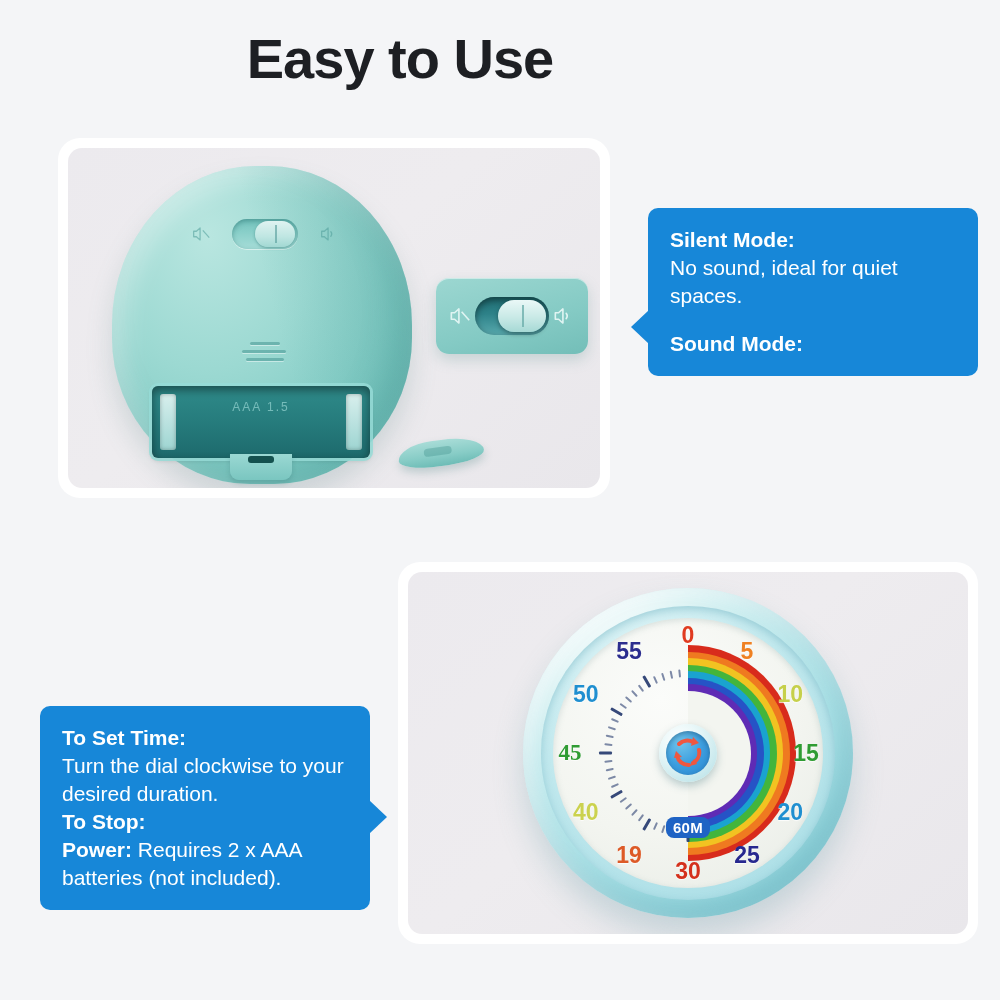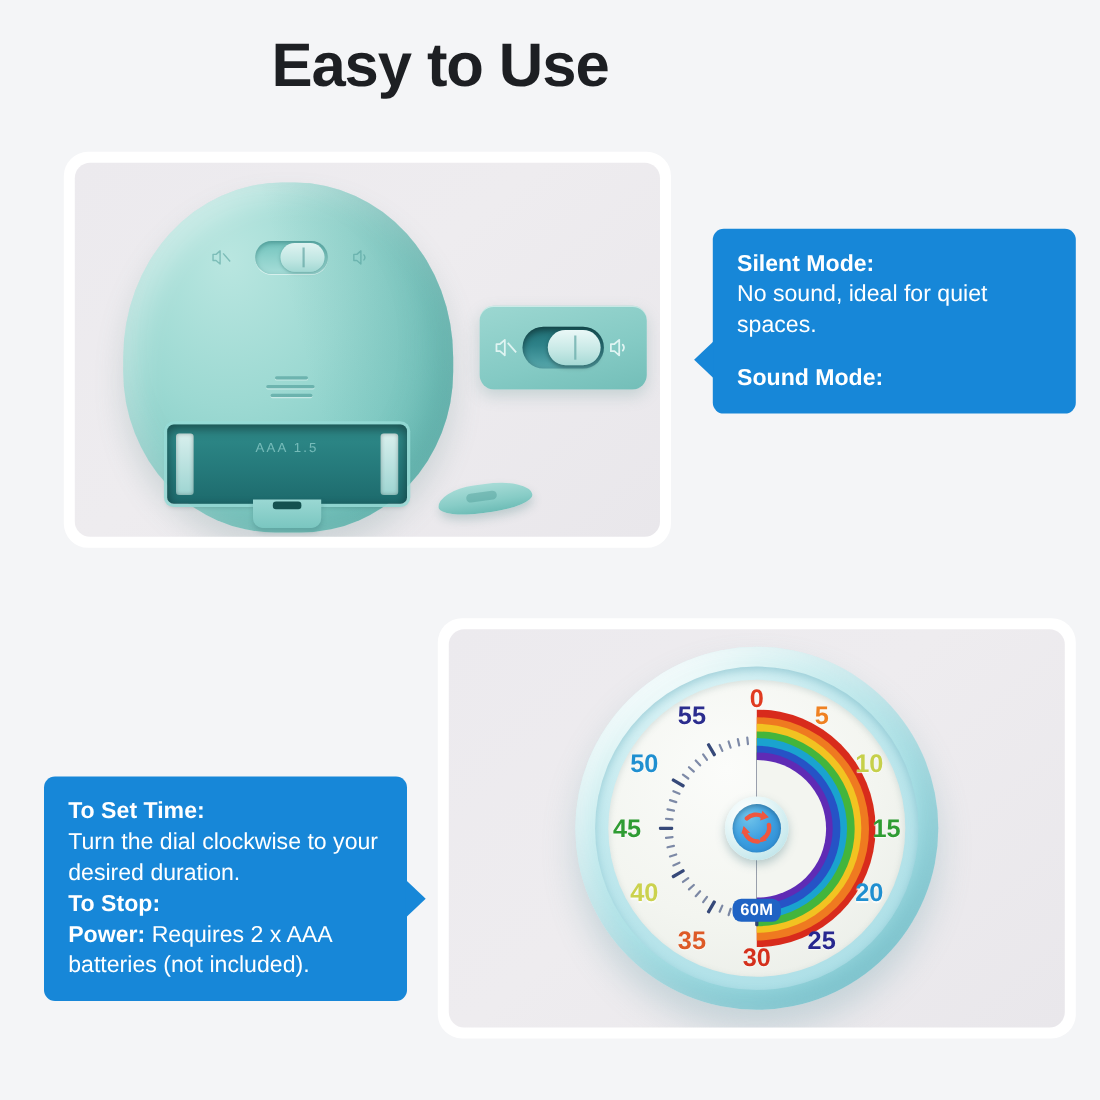--- a/index.html
+++ b/index.html
@@ -382,23 +382,23 @@
             <span style="height: 8px; width: 2px; opacity: 0.6; transform: translate(-50%, 0px) rotate(534deg) translateY(76px); background: rgb(43, 63, 114);"></span>
           </div>
         <div class="vt-numbers" id="dial-numbers">
             <span style="color: rgb(224, 59, 32); left: 135px; top: 17px;">0</span>
             <span style="color: rgb(239, 129, 34); left: 194px; top: 32.809px;">5</span>
             <span style="color: rgb(198, 208, 74); left: 237.191px; top: 76px;">10</span>
             <span style="color: rgb(47, 156, 51); left: 253px; top: 135px;">15</span>
             <span style="color: rgb(31, 143, 208); left: 237.191px; top: 194px;">20</span>
             <span style="color: rgb(39, 40, 143); left: 194px; top: 237.191px;">25</span>
             <span style="color: rgb(212, 48, 28); left: 135px; top: 253px;">30</span>
-            <span style="color: rgb(221, 90, 39); left: 76px; top: 237.191px;">35</span>
+            <span style="color: rgb(221, 90, 39); left: 76px; top: 237.191px;">19</span>
             <span style="color: rgb(203, 210, 78); left: 32.809px; top: 194px;">40</span>
-            <span style="color: rgb(47, 156, 51); left: 17px; top: 135px;">45</span>
+            <span style="color: rgb(47, 156, 51); left: 17px; top: 135px; font-family: Liberation Serif, serif;">45</span>
             <span style="color: rgb(31, 143, 208); left: 32.809px; top: 76px;">50</span>
             <span style="color: rgb(43, 45, 142); left: 76px; top: 32.809px;">55</span>
           </div>
         <div class="badge60">60M</div>
         <div class="vt-knob">
           <div class="vt-knob-in">
             <svg width="44" height="44" viewBox="0 0 44 44">
               <g fill="none" stroke="#ef5740" stroke-width="4" stroke-linecap="round">
                 <path d="M13 13 a12 12 0 0 1 14 -2"></path>
                 <path d="M33 19 a12 12 0 0 1 -6 13"></path>

